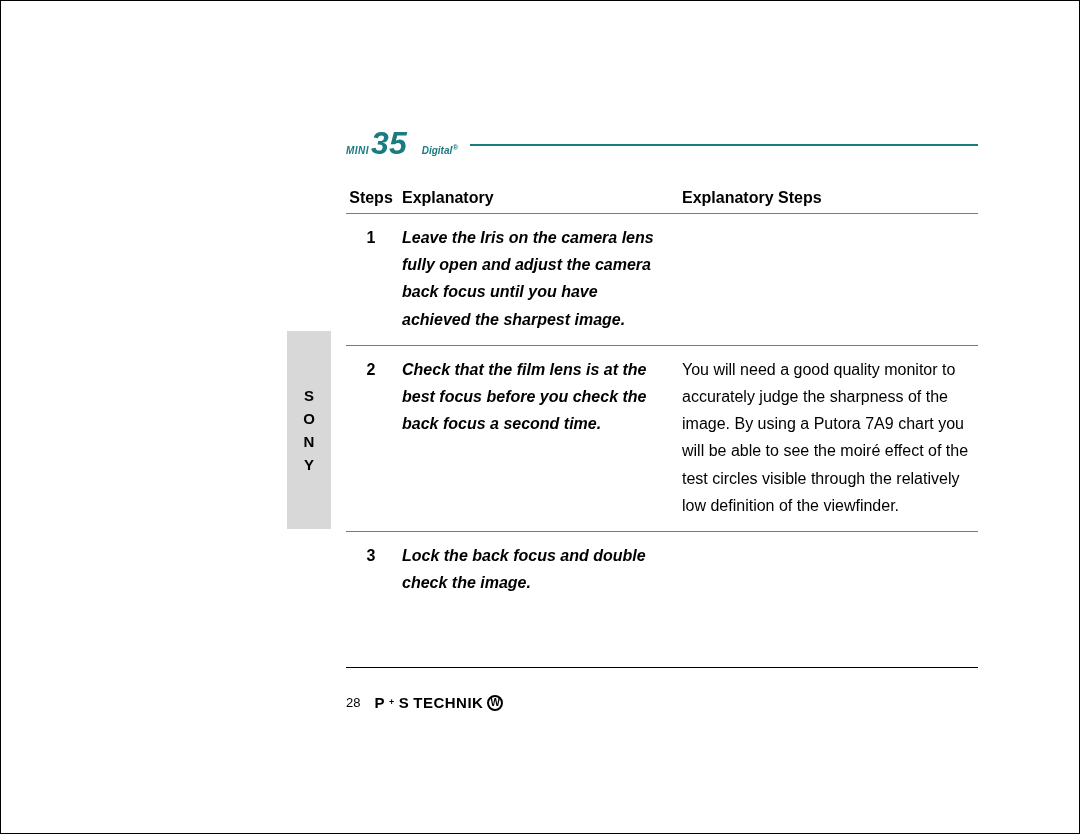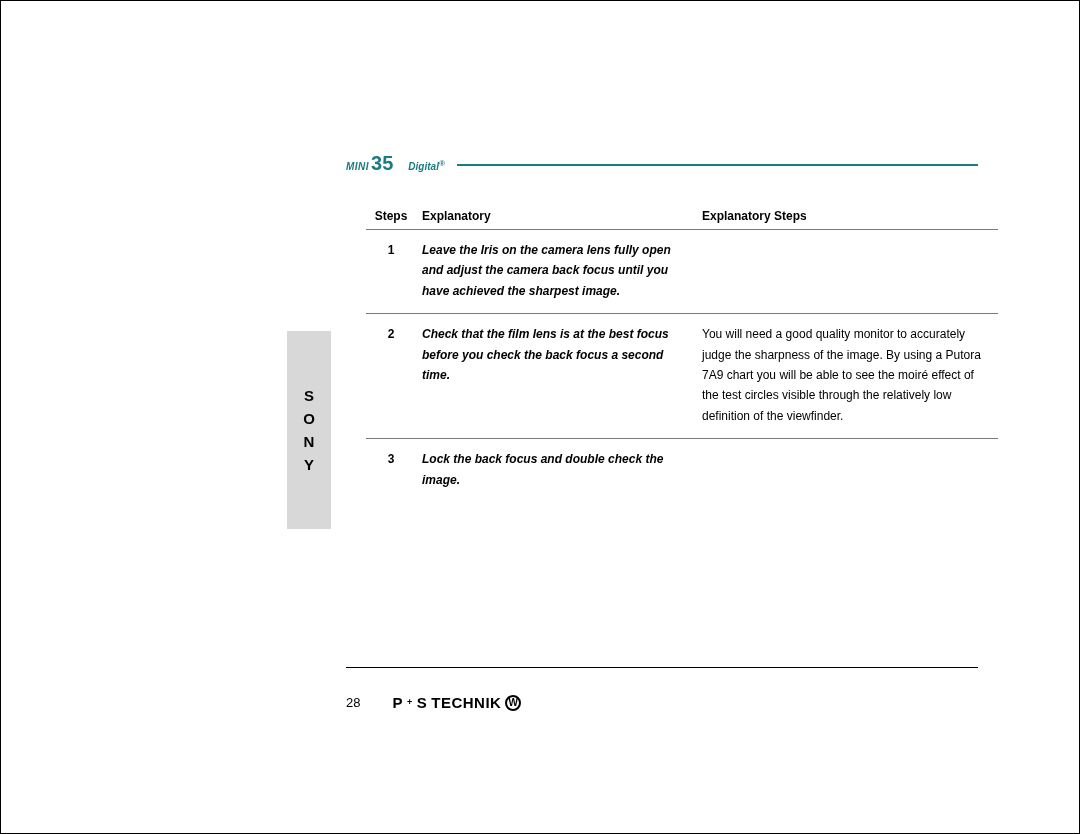--- a/index.html
+++ b/index.html
@@ -29,57 +29,56 @@
     justify-content: center;
     gap: 6px;
     font-weight: bold;
     font-size: 15px;
     color: #000;
   }
   .sidebar-tab span { display:block; }
   .content {
     position: absolute;
     left: 345px;
-    top: 148px;
+    top: 128px;
     width: 632px;
   }
   .logo-row {
     display: flex;
     align-items: center;
     height: 28px;
   }
   .logo {
     display: flex;
     align-items: baseline;
     color: #1a7b81;
     font-weight: bold;
     white-space: nowrap;
   }
   .logo .mini { font-size: 10px; font-style: italic; letter-spacing: 0.5px; margin-right: 2px; }
-  .logo .num { font-size: 20px; line-height: 1; text-align: center; }
+  .logo .num { font-size: 32px; font-style: italic; line-height: 1; text-align: center; }
   .logo .dig { font-size: 10px; font-style: italic; margin-left: 15px; }
   .logo .reg { font-size: 8px; vertical-align: super; }
   .logo-line {
     flex: 1;
     height: 0;
     border-top: 2px solid #1a7b81;
     margin-left: 12px;
     margin-top: 4px;
   }
   .intro {
     margin-top: 40px;
     font-weight: bold;
     font-size: 14.5px;
   }
   table.steps {
     margin-top: 28px;
     width: 100%;
     border-collapse: collapse;
-    font-size: 12px;
-    margin-left: 20px;
+    font-size: 16px;
   }
   table.steps th {
     text-align: left;
     font-weight: bold;
     padding: 4px 6px 6px 0;
   }
   table.steps th.num { width: 56px; text-align: center; }
   table.steps th.instr { width: 280px; }
   table.steps td {
     vertical-align: top;
@@ -96,21 +95,21 @@
     top: 666px;
     width: 632px;
     border-top: 1px solid #000;
   }
   .footer {
     position: absolute;
     left: 345px;
     top: 693px;
     display: flex;
     align-items: center;
-    gap: 32px;
+    gap: 14px;
   }
   .footer .pg { font-size: 13px; }
   .footer .brand {
     font-weight: bold;
     font-size: 15px;
     letter-spacing: 0.5px;
     display: flex;
     align-items: center;
     gap: 4px;
   }

